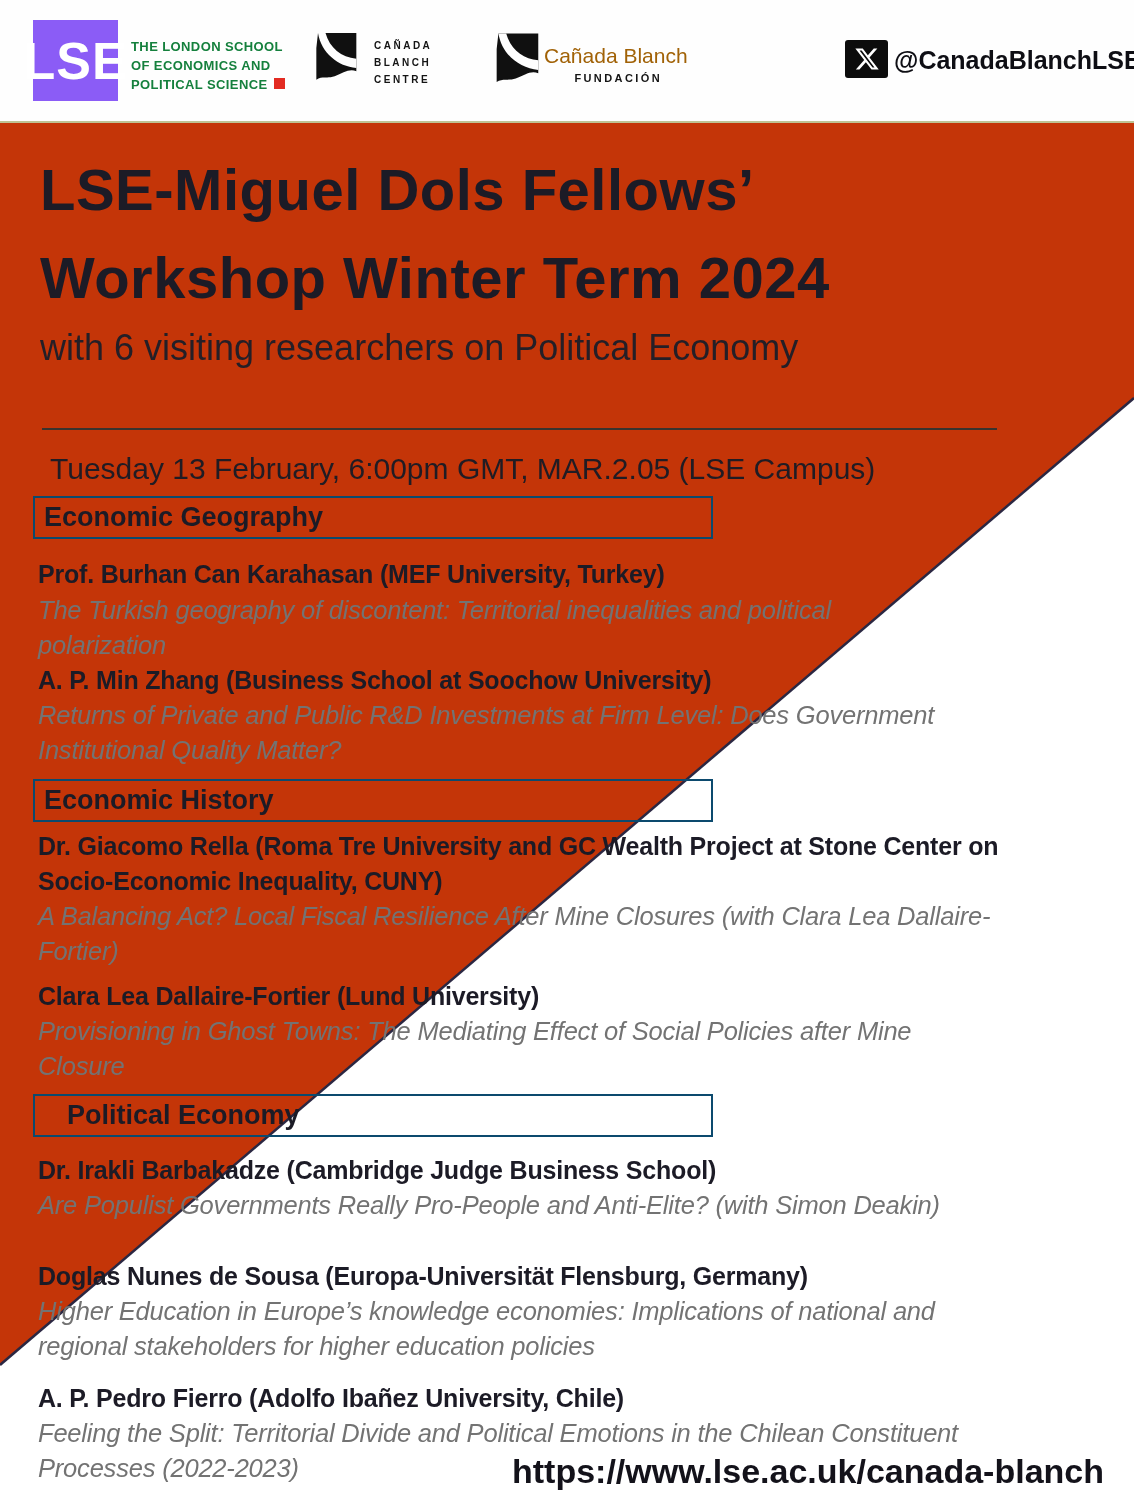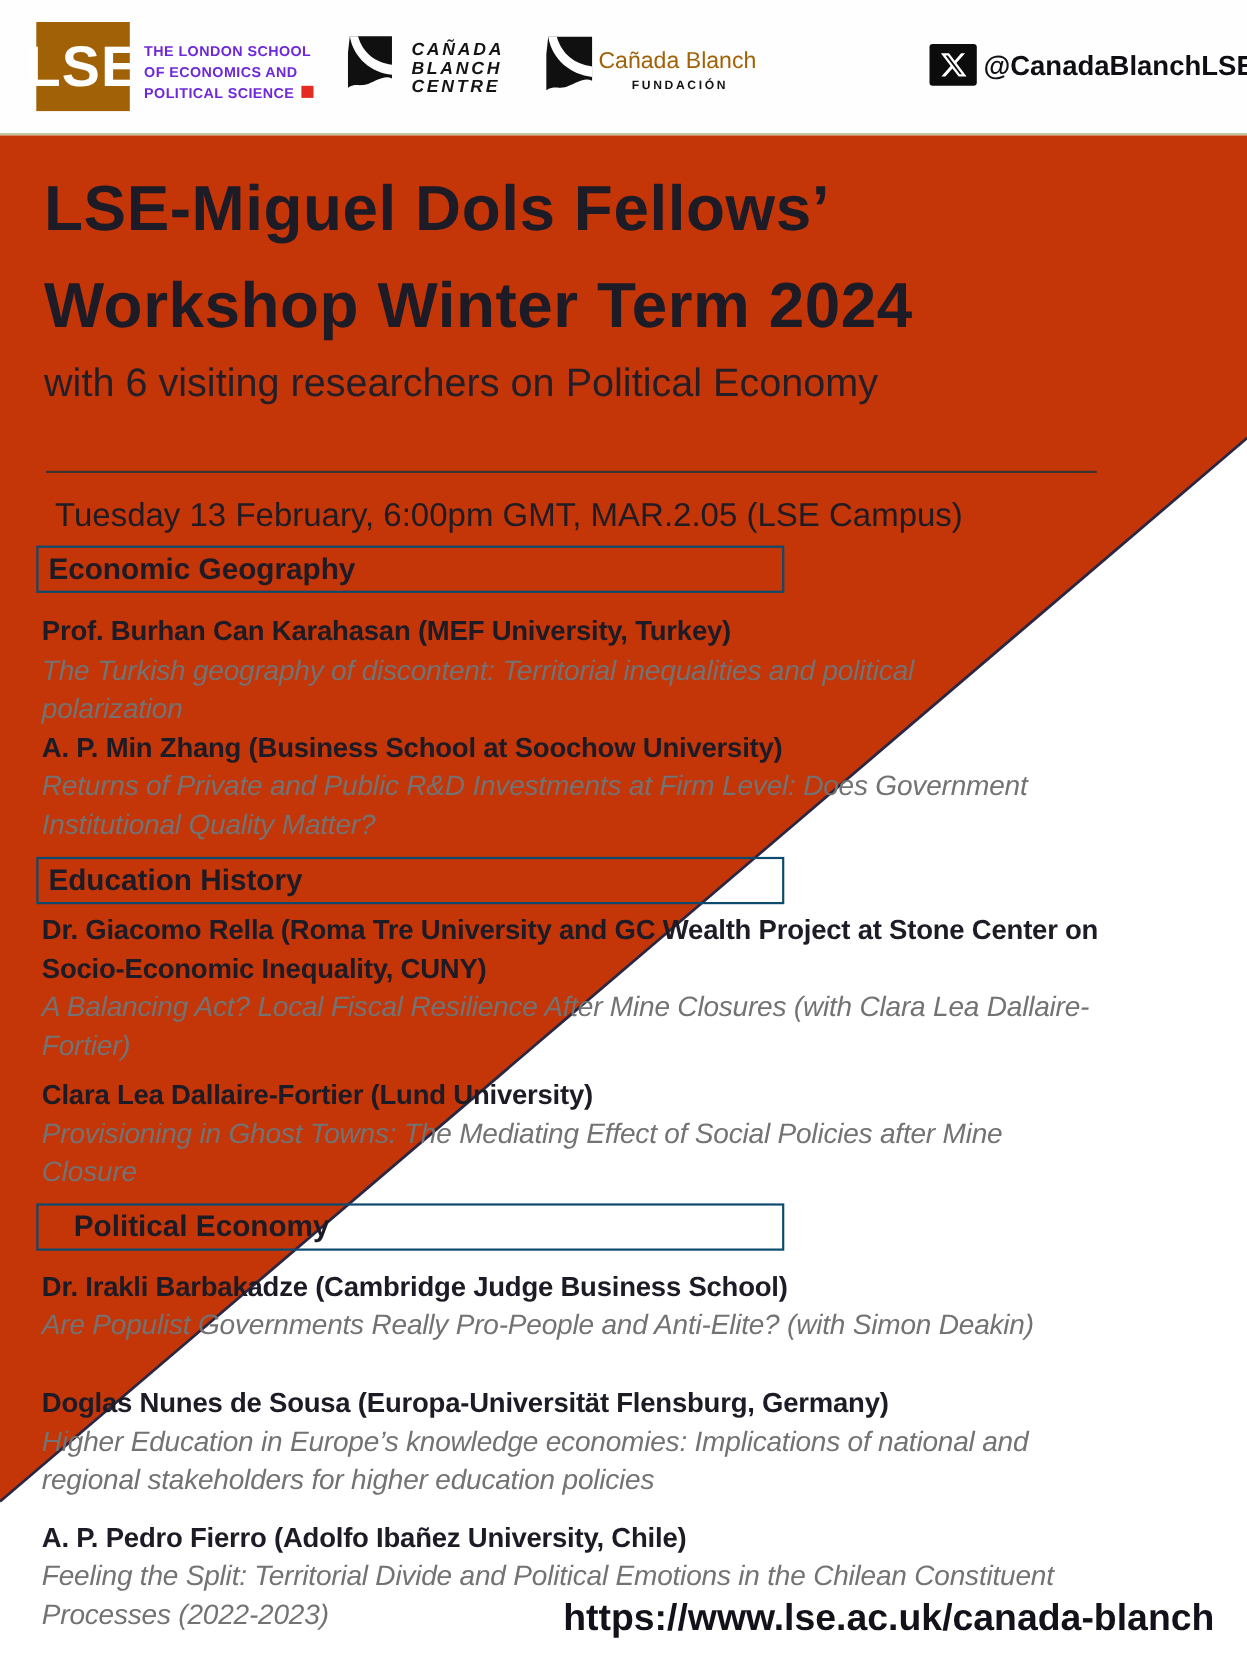--- a/index.html
+++ b/index.html
@@ -2,29 +2,29 @@
 <html><head>
 <meta charset="utf-8">
 <style>
   html,body{margin:0;padding:0;background:#888;}
   .poster{
     position:relative;width:1134px;height:1512px;background:#ffffff;
     font-family:"Liberation Sans", sans-serif;overflow:hidden;margin:0 auto;
   }
   
   .header{position:absolute;left:0;top:0;width:1134px;height:123px;background:#fefefe;}
-  .lse-square{position:absolute;left:33px;top:20px;width:85px;height:81px;background:#a16207;
+  .lse-square{position:absolute;left:33px;top:20px;width:85px;height:81px;background:#8b5cf6;
     display:flex;align-items:center;justify-content:center;}
   .lse-letters{color:#fff;font-weight:700;font-size:52px;letter-spacing:1px;}
-  .lse-wordmark{position:absolute;left:131px;top:37px;color:#6d28d9;font-size:13px;
+  .lse-wordmark{position:absolute;left:131px;top:37px;color:#15803d;font-size:13px;
     font-weight:600;letter-spacing:.4px;line-height:19px;white-space:nowrap;}
   .lse-red-dot{display:inline-block;width:11px;height:11px;background:#e32b22;margin-left:6px;}
   .cbc-glyph{position:absolute;left:308px;top:31px;}
-  .cbc-text{position:absolute;left:374px;top:37px;color:#141414;font-weight:700;font-size:16px;
-    letter-spacing:2.5px;line-height:17px;white-space:nowrap;font-style:italic;}
+  .cbc-text{position:absolute;left:374px;top:37px;color:#141414;font-weight:700;font-size:10px;
+    letter-spacing:2.5px;line-height:17px;white-space:nowrap;}
   .cbf-glyph{position:absolute;left:488px;top:31px;}
   .cbf-name{position:absolute;left:544px;top:44px;color:#a16207;font-size:21px;font-weight:500;white-space:nowrap;}
   .cbf-sub{position:absolute;left:544px;top:72px;width:118px;text-align:right;color:#141414;
     font-size:11px;font-weight:700;letter-spacing:2.4px;white-space:nowrap;}
   .x-badge{position:absolute;left:845px;top:40px;width:43px;height:38px;background:#0c0c0c;
     border-radius:3px;display:flex;align-items:center;justify-content:center;}
   .x-handle{position:absolute;left:894px;top:46px;font-size:25px;font-weight:700;color:#0e0e14;white-space:nowrap;}
   
   .olive-hairline{position:absolute;left:0;top:121px;width:1134px;height:2px;background:rgba(139,146,60,.55);}
   .bg-svg{position:absolute;left:0;top:123px;}
@@ -99,21 +99,21 @@
     <div class="section-label">Economic Geography</div>
   </div>
   <div class="t name entry" style="top:560px;">Prof. Burhan Can Karahasan (MEF University, Turkey)</div>
   <div class="t ital entry" style="top:596px;">The Turkish geography of discontent: Territorial inequalities and political</div>
   <div class="t ital entry" style="top:631px;">polarization</div>
   <div class="t ital entry" style="top:701px;">Returns of Private and Public R&amp;D Investments at Firm Level: Does Government</div>
   <div class="t name entry" style="top:666px;">A. P. Min Zhang (Business School at Soochow University)</div>
   <div class="t ital entry" style="top:736px;">Institutional Quality Matter?</div>
 
   <div class="section-box" style="top:779px;">
-    <div class="section-label">Education History</div>
+    <div class="section-label">Economic History</div>
   </div>
   <div class="t name entry" style="top:832px;">Dr. Giacomo Rella (Roma Tre University and GC Wealth Project at Stone Center on</div>
   <div class="t name entry" style="top:867px;">Socio-Economic Inequality, CUNY)</div>
   <div class="t ital entry" style="top:902px;">A Balancing Act? Local Fiscal Resilience After Mine Closures (with Clara Lea Dallaire-</div>
   <div class="t ital entry" style="top:937px;">Fortier)</div>
   <div class="t name entry" style="top:982px;">Clara Lea Dallaire-Fortier (Lund University)</div>
   <div class="t ital entry" style="top:1017px;">Provisioning in Ghost Towns: The Mediating Effect of Social Policies after Mine</div>
   <div class="t ital entry" style="top:1052px;">Closure</div>
 
   <div class="section-box" style="top:1094px;padding-left:23px;">

